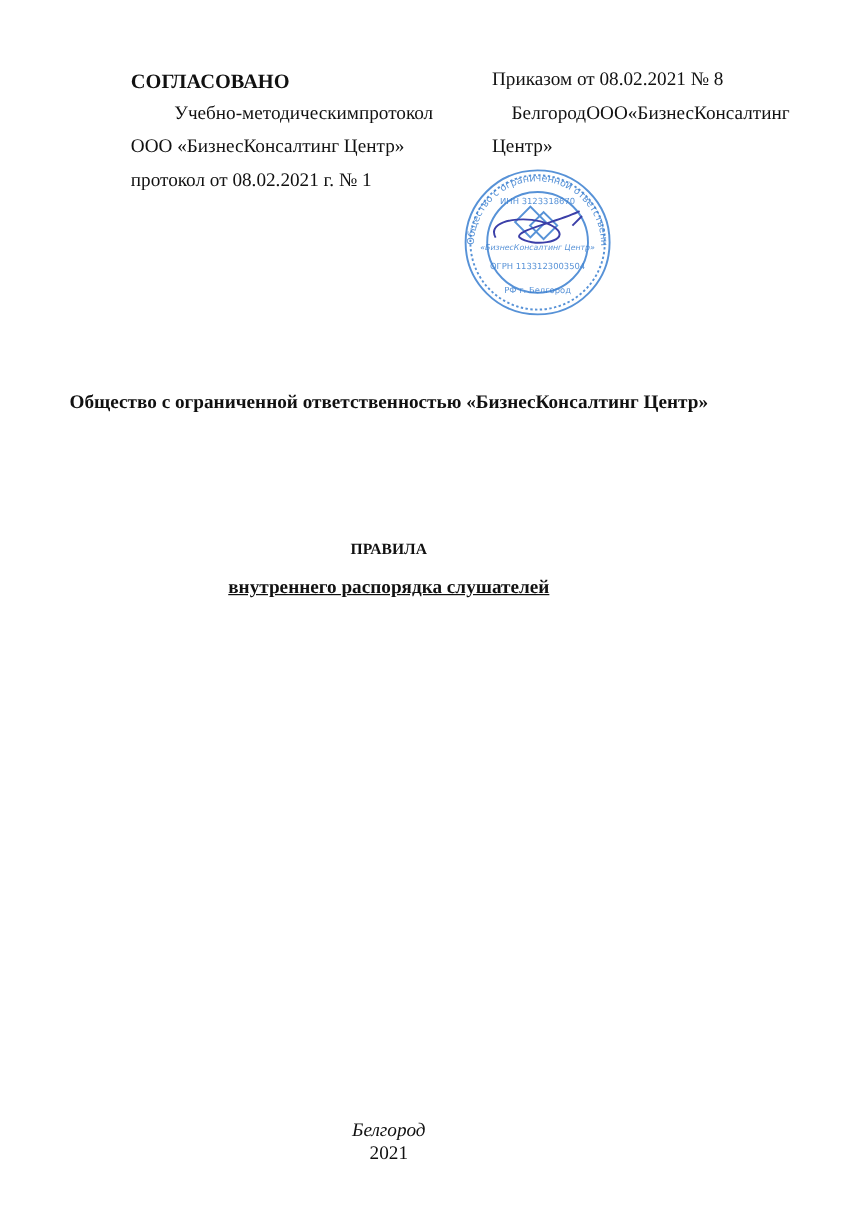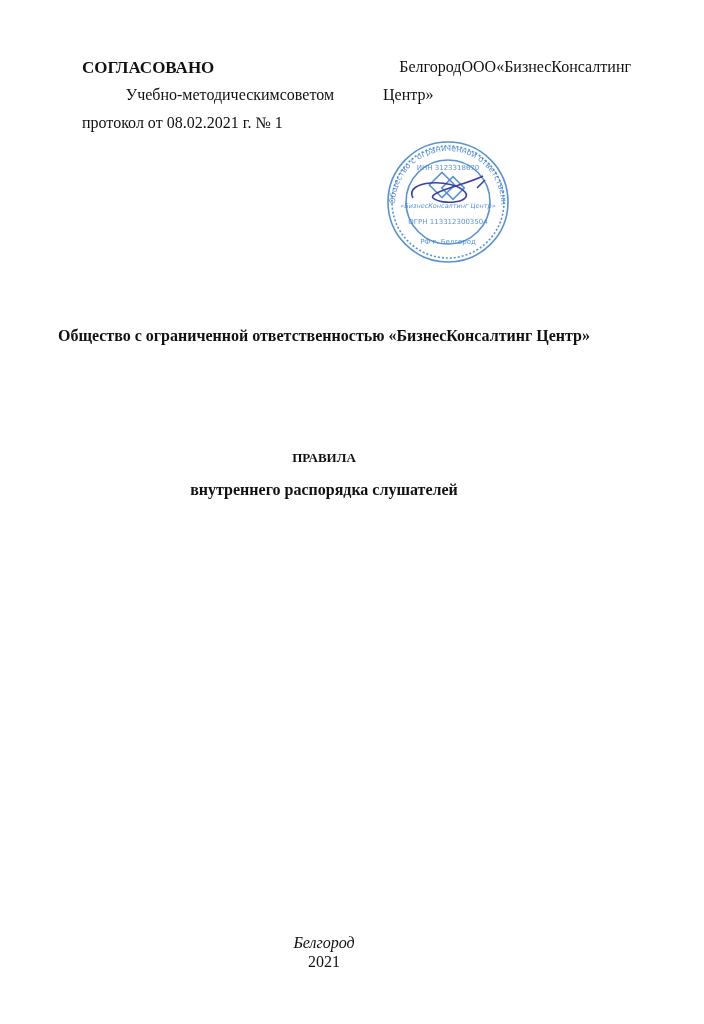--- a/index.html
+++ b/index.html
@@ -1,33 +1,34 @@
 <!DOCTYPE html>
 <html><head>
 <meta charset="utf-8">
 <style>
   html, body { margin:0; padding:0; }
   body { width:704px; height:1024px; background:#ffffff; position:relative; overflow:hidden;
          font-family:"Liberation Serif", "DejaVu Serif", serif; color:#111; }
-  .abs { position:absolute; }
+  .abs { position:absolute;margin-left:27px; }
   .h-bold { font-weight:bold; font-size:17px; }
   .line { font-size:16px; }
   .justify { display:flex; justify-content:flex-end; }
   .stamp { position:absolute; left:373px; top:140px; width:150px; height:124px; }
   .center { position:absolute; left:0; width:648px; text-align:center; }
 </style>
 </head>
 <body>
 
 <div class="abs" style="left:82px; top:58px; width:252px;">
   <div class="h-bold" style="height:28px;">СОГЛАСОВАНО</div>
   <div class="justify line" style="height:28px;">
     <span>Учебно-методическим</span>
-    <span>советом</span>
+    <span>протокол</span>
   </div>
+  <div class="line" style="height:28px;">ООО «БизнесКонсалтинг Центр»</div>
   <div class="line" style="height:28px;">протокол от 08.02.2021 г. № 1</div>
 </div>
 
 <svg class="stamp" viewBox="0 0 150 124">
   <defs>
     <path id="arcTop" d="M22,64 A53,53 0 1,1 128,64"></path>
     <path id="arcBot" d="M40,90 A40,40 0 0,0 110,90"></path>
   </defs>
   <g fill="none" stroke="#3a7fd0" stroke-width="1.6" opacity="0.85">
     <circle cx="75" cy="62" r="60"></circle>
@@ -40,27 +41,28 @@
     <textPath href="#arcTop">Общество с ограниченной ответственностью</textPath>
   </text>
   <text x="75" y="30" font-size="7" text-anchor="middle" fill="#3a7fd0" font-family="DejaVu Sans, sans-serif" opacity="0.85">ИНН 3123318670</text>
   <text x="75" y="68" font-size="6.5" text-anchor="middle" fill="#3a7fd0" font-family="DejaVu Sans, sans-serif" font-style="italic" opacity="0.85">«БизнесКонсалтинг Центр»</text>
   <text x="75" y="84" font-size="7" text-anchor="middle" fill="#3a7fd0" font-family="DejaVu Sans, sans-serif" opacity="0.85">ОГРН 1133123003504</text>
   <text x="75" y="104" font-size="7" text-anchor="middle" fill="#3a7fd0" font-family="DejaVu Sans, sans-serif" opacity="0.85">РФ г. Белгород</text>
   <path d="M40,58 C30,40 80,38 92,52 C100,62 70,66 60,58 C55,52 95,44 110,36 M104,48 L112,40" fill="none" stroke="#3b3fa8" stroke-width="1.6"></path>
 </svg>
 
 <div class="abs" style="left:383px; top:58px; width:248px;">
+  <div class="line" style="height:28px;">Приказом от 08.02.2021 № 8</div>
   <div class="justify line" style="height:28px;">
     <span>Белгород</span>
     <span>ООО</span>
     <span>«БизнесКонсалтинг</span>
   </div>
   <div class="line" style="height:22px;">Центр»</div>
 </div>
 
 <div class="center" style="top:327px; font-weight:bold; font-size:16px;">Общество с ограниченной ответственностью «БизнесКонсалтинг Центр»</div>
 
 <div class="center" style="top:450px; font-weight:bold; font-size:13px;">ПРАВИЛА</div>
-<div class="center" style="top:481px; font-weight:bold; font-size:16px;">внутреннего распорядка слушателей</div>
+<div class="center" style="top:481px; font-weight:bold; font-size:16px;text-decoration:underline;">внутреннего распорядка слушателей</div>
 
 <div class="center" style="top:934px; font-size:16px;font-style:italic;">Белгород</div>
 <div class="center" style="top:953px; font-size:16px;">2021</div>
 
 </body></html>

